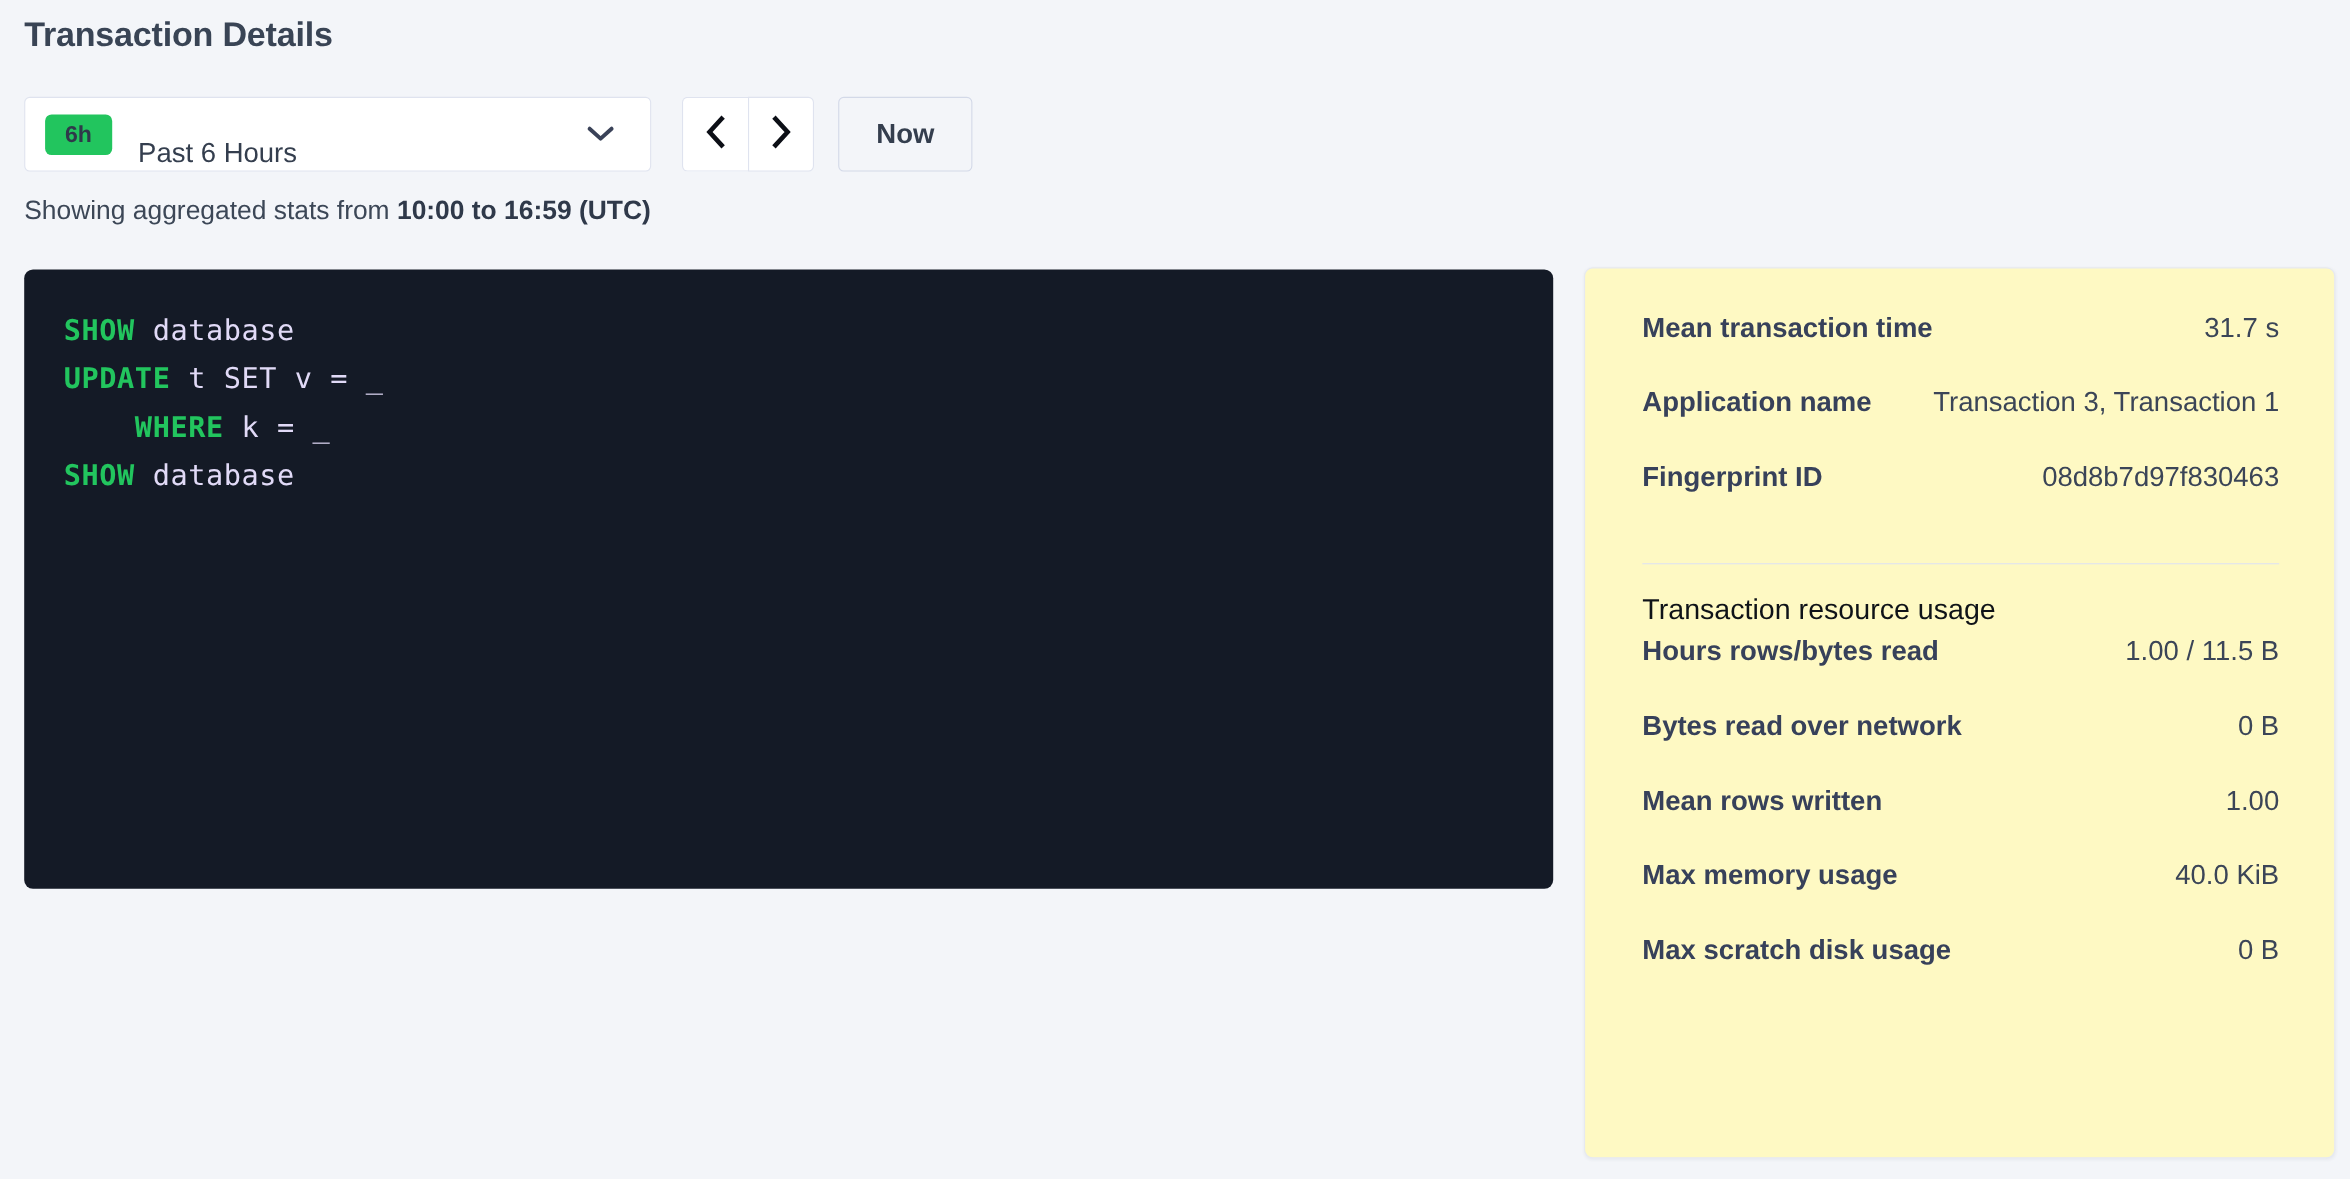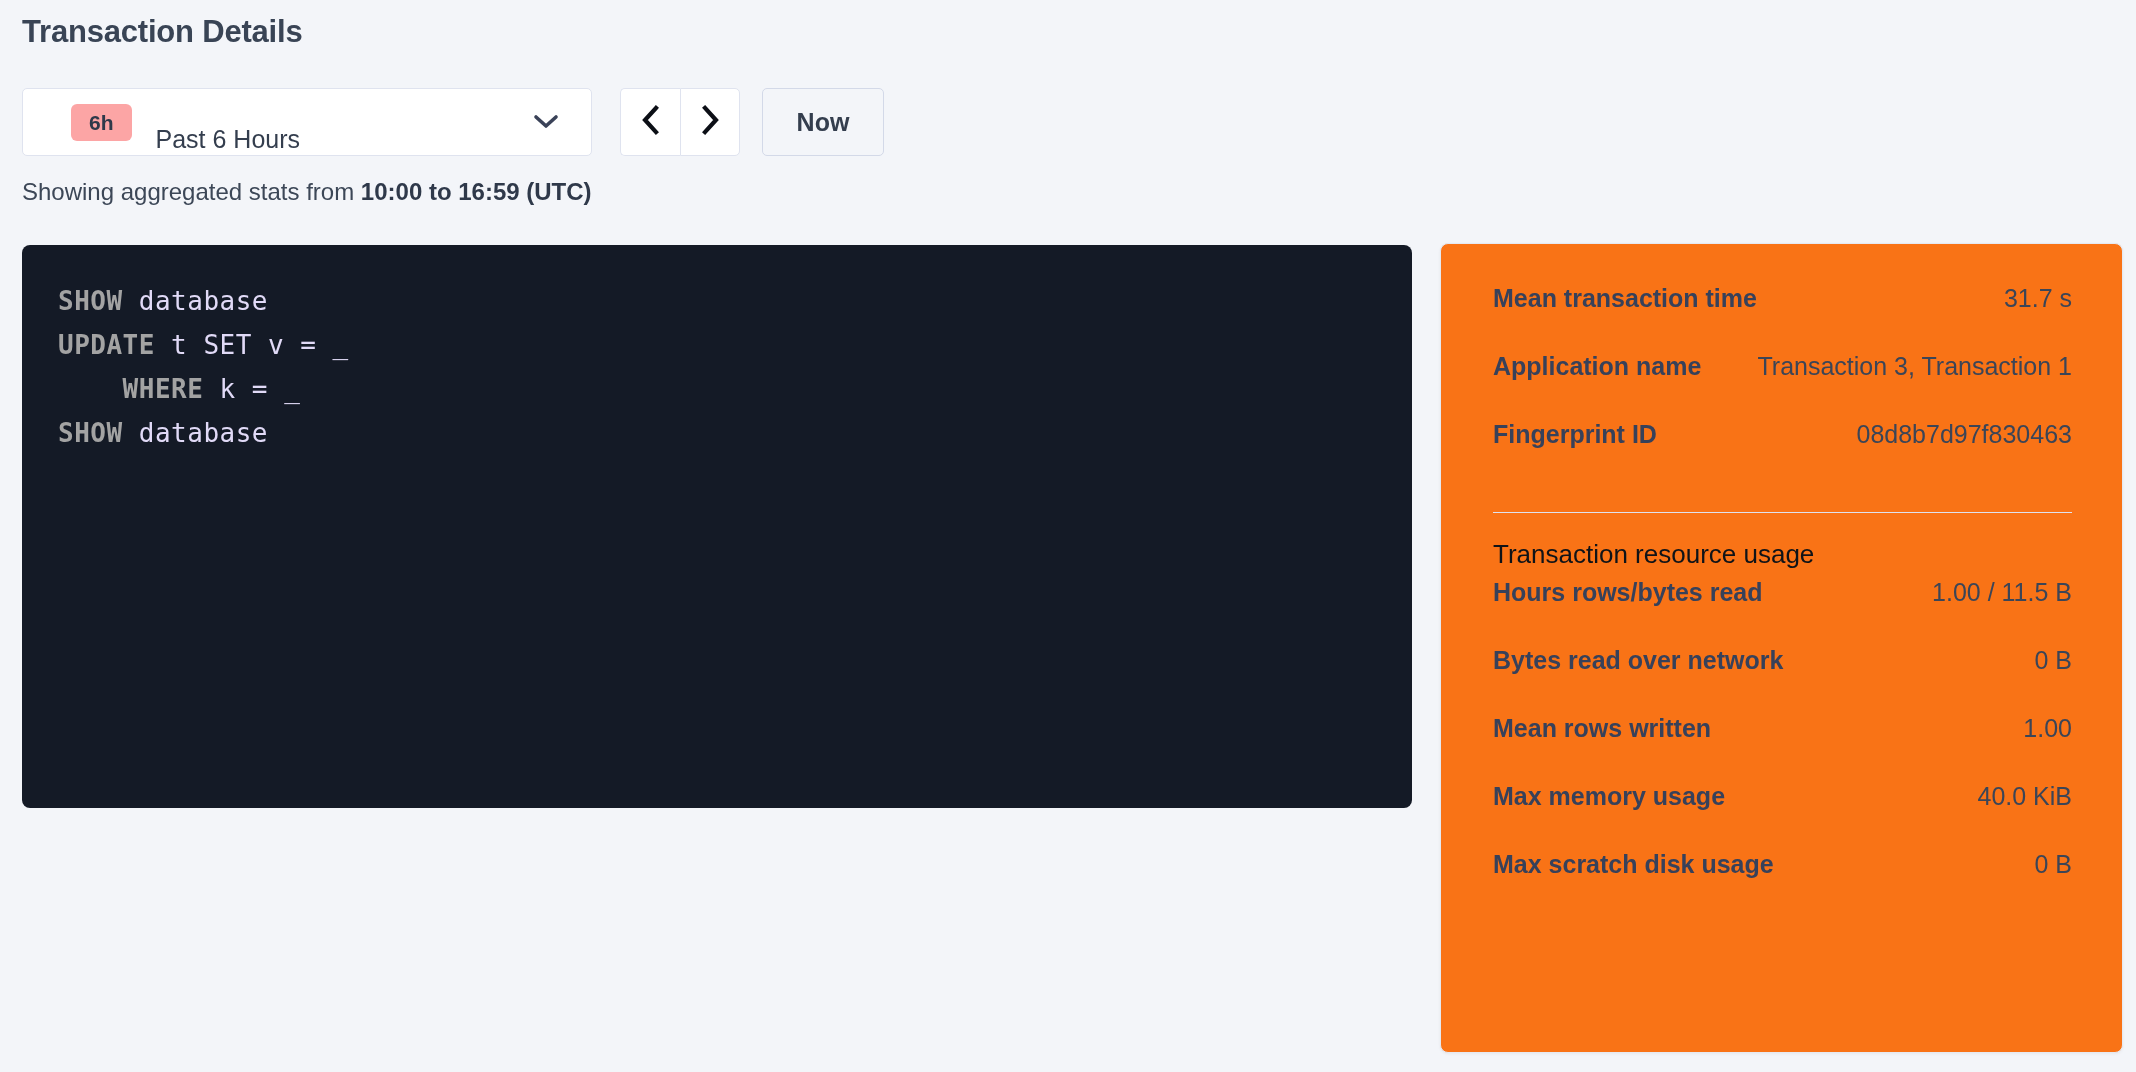--- a/index.html
+++ b/index.html
@@ -47,27 +47,26 @@
     background: #ffffff;
     border: 1px solid #dfe3ef;
     border-radius: 5px;
     display: flex;
     align-items: center;
     box-sizing: border-box;
     padding: 0 18px 0 18px;
     position: relative;
   }
   .range-badge {
-    background: #fca5a5;
+    background: #22c55e;
     color: #2f394a;
     font-size: 21px;
     font-weight: bold;
     border-radius: 6px;
     padding: 8px 18px;
-    margin-left: 30px;
     line-height: 1;
   }
   .range-label {
     font-size: 25px;
     color: #343e4e;
     margin-left: 24px;
     white-space: nowrap;
     margin-top: 35px;
   }
   .chevron-down {
@@ -146,31 +145,31 @@
   }
   .code-pre {
     margin: 0;
     font-family: "DejaVu Sans Mono", "Liberation Mono", monospace;
     font-size: 26px;
     line-height: 44px;
     color: #d9cff6;
     white-space: pre;
     letter-spacing: 0.5px;
   }
-  .kw  { color: #a3a3a3; font-weight: bold; }
+  .kw  { color: #22c55e; font-weight: bold; }
   .idn { color: #e1daf7; }
 
   
   .stats-card {
     position: absolute;
     left: 1440px;
     top: 243px;
     width: 683px;
     height: 810px;
-    background: #f97316;
+    background: #fef9c3;
     border: 1px solid #e6e9f1;
     border-radius: 8px;
     box-shadow: 0 1px 3px rgba(40,50,70,0.06);
     box-sizing: border-box;
     padding: 40px 50px 0 52px;
   }
 
   .stat-row {
     display: flex;
     align-items: baseline;

